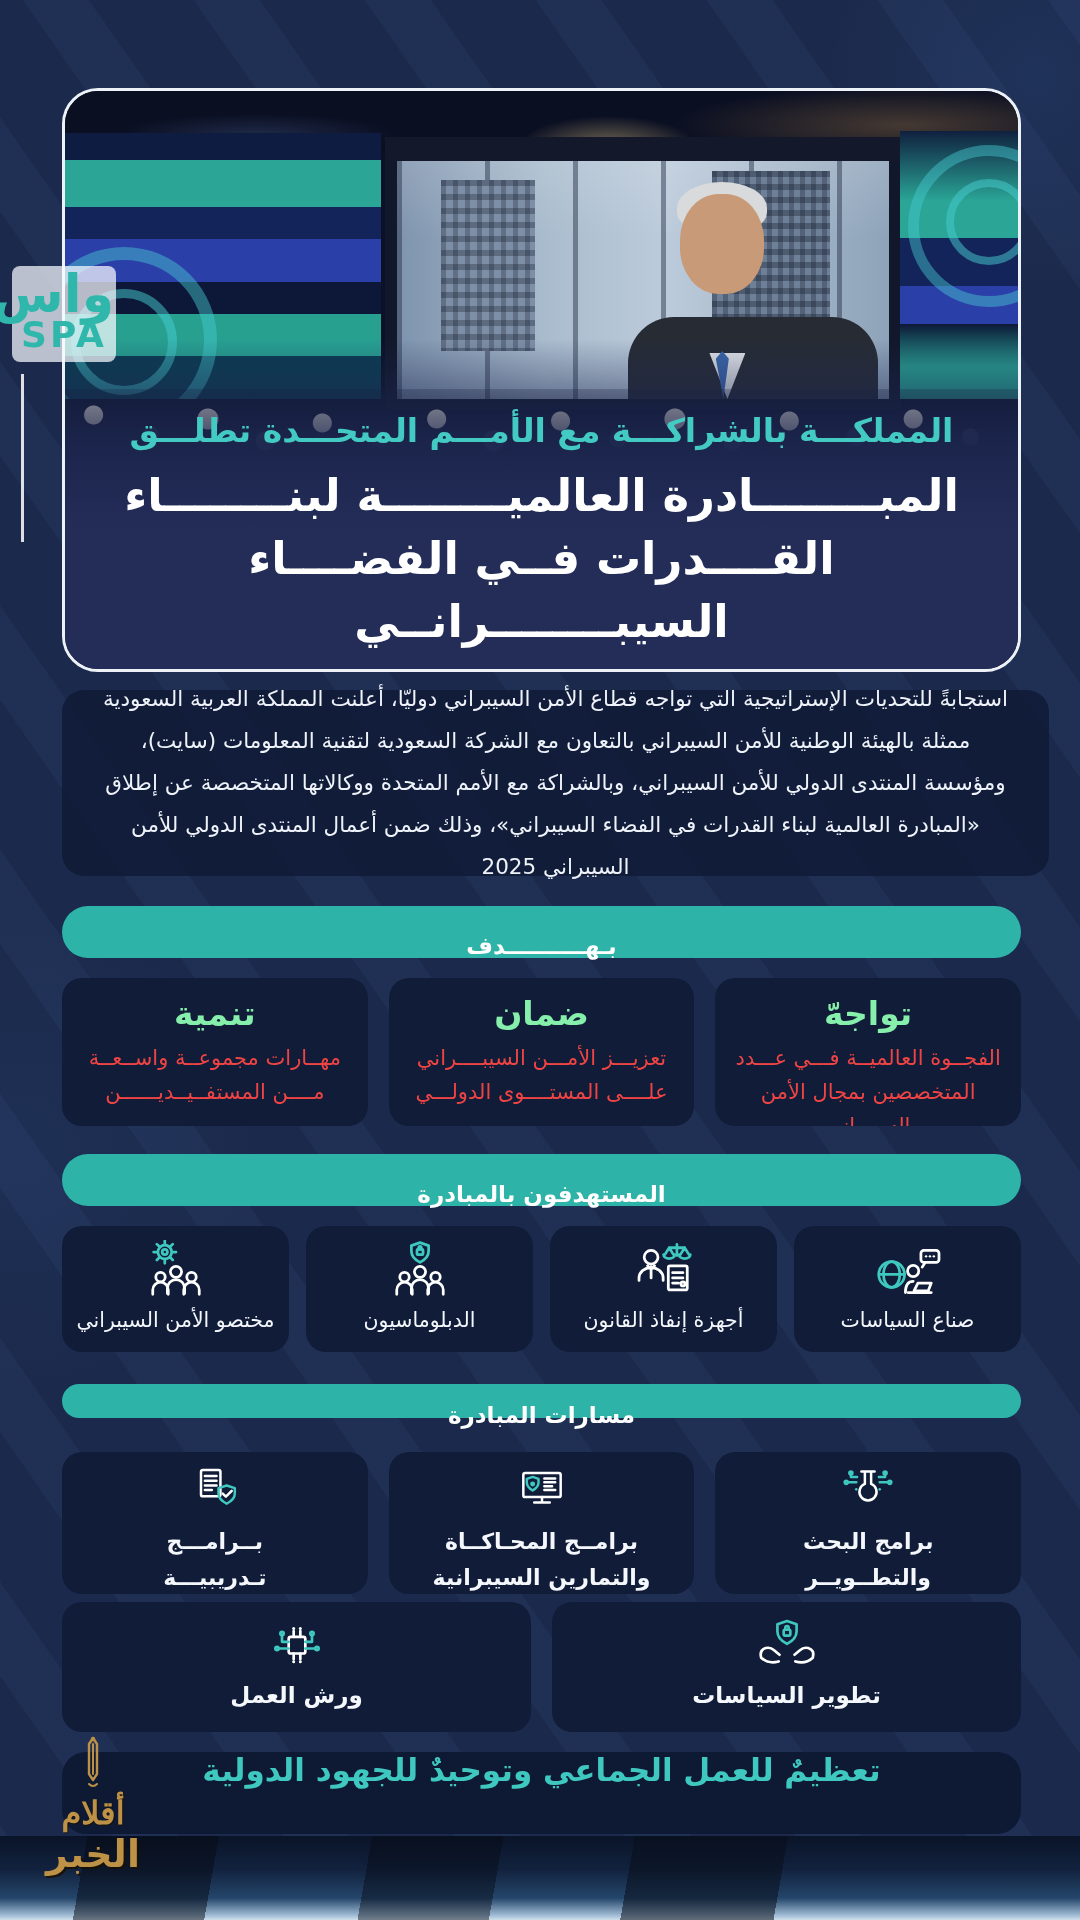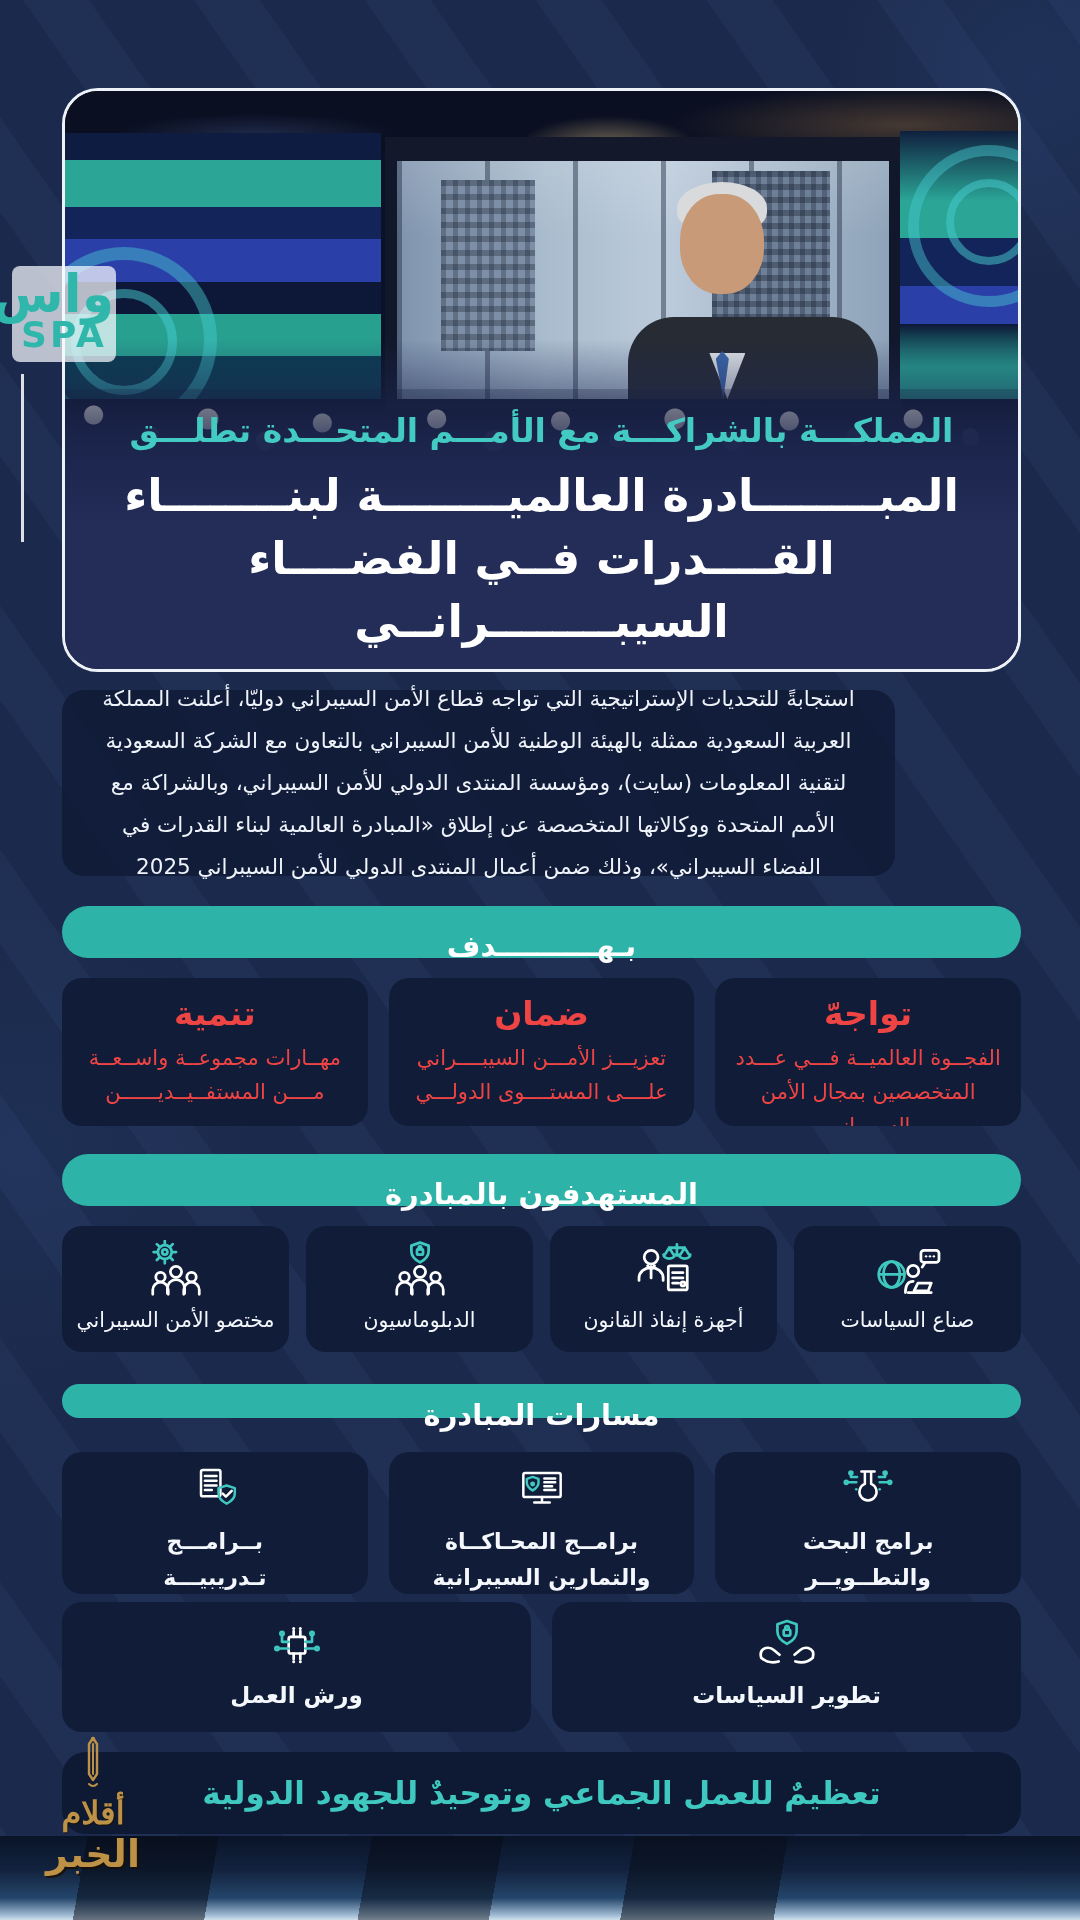--- a/index.html
+++ b/index.html
@@ -82,42 +82,42 @@
         background:rgba(248,251,255,.72);border-radius:8px;color:#2fb7ac;z-index:5;}
   .spa-ar{font-size:52px;font-weight:bold;line-height:44px;}
   .spa-en{font-size:36px;font-weight:bold;line-height:38px;letter-spacing:3px;}
   .lanyard{position:absolute;left:21px;top:374px;width:3px;height:168px;background:rgba(255,255,255,.85);z-index:4;}
   .news-mark{position:absolute;left:26px;top:1736px;width:134px;text-align:center;z-index:6;color:#bd9146;}
   .news-pen{display:block;margin:0 auto 2px;}
   .news-l1{font-size:32px;font-weight:bold;text-shadow:1px 1px 0 rgba(25,17,5,.8);font-family:Liberation Serif, serif;}
   .news-l2{font-size:38px;font-weight:bold;letter-spacing:1px;text-shadow:2px 2px 0 rgba(25,17,5,.85);}
 
   
-  .intro-panel{position:absolute;left:62px;top:690px;width:833px;height:186px;border-radius:22px;
+  .intro-panel{position:absolute;left:62px;top:690px;width:987px;height:186px;border-radius:22px;
         background:rgba(16,26,54,.82);display:flex;align-items:center;justify-content:center;box-sizing:border-box;
         padding:14px 38px;}
   .intro-panel p{margin:0;color:#eef2f9;font-size:21.5px;line-height:42px;text-align:center;}
   .banner{position:absolute;left:62px;width:959px;height:52px;border-radius:27px;background:#2db3a7;
         display:flex;align-items:center;justify-content:center;box-sizing:border-box;}
-  .banner span{color:#ffffff;font-size:29px;font-weight:bold;letter-spacing:.5px;margin-top:28px;}
+  .banner span{color:#ffffff;font-size:23px;font-weight:bold;letter-spacing:.5px;margin-top:28px;}
   .b-goal{top:906px;}  .b-targets{top:1154px;}  .b-tracks{top:1384px;height:34px;}
   .row{position:absolute;left:62px;width:959px;display:flex;}
   .r-goals{top:978px;height:148px;gap:21px;}
   .r-targets{top:1226px;height:126px;gap:17px;}
   .r-tracks1{top:1452px;height:142px;gap:21px;}
   .r-tracks2{top:1602px;height:130px;gap:21px;}
   .card{flex:1;background:#101c38;border-radius:20px;text-align:center;box-sizing:border-box;overflow:hidden;}
-  .goal-title{color:#ef4444;font-size:33px;font-weight:bold;margin:16px 0 8px;}
+  .goal-title{color:#86efac;font-size:33px;font-weight:bold;margin:16px 0 8px;}
   .goal-line{color:#ef4444;font-size:21px;line-height:34px;}
   .card .icon{display:block;margin:14px auto 2px;}
   .target-label{color:#f4f7fb;font-size:20.5px;margin-top:6px;}
   .track-line{color:#f4f7fb;font-size:22px;font-weight:bold;line-height:36px;}
   .track-label{color:#f4f7fb;font-size:23px;font-weight:bold;margin-top:6px;}
   .footer-banner{position:absolute;left:62px;top:1752px;width:959px;height:82px;border-radius:24px;
-        background:rgba(13,24,50,.92);display:flex;align-items:center;justify-content:center;}
+        background:rgba(13,24,50,.92);display:flex;align-items:flex-start;justify-content:center;}
   .footer-banner span{color:#3fc8bf;font-size:31px;font-weight:bold;}
   .bottom-photo{position:absolute;left:0;top:1836px;width:1080px;height:84px;
         background:
           linear-gradient(100deg, transparent 0 8%, rgba(6,10,20,.5) 8% 20%, transparent 20% 34%,
             rgba(6,10,20,.45) 34% 46%, transparent 46% 58%, rgba(8,14,26,.55) 58% 72%, transparent 72%),
           linear-gradient(180deg,#0a1428 0%, #12223e 40%, #24466b 74%, #9db9d2 94%, #cfe0ec 100%);}
 
   
   .ik{fill:none;stroke:#ffffff;stroke-width:3.2;stroke-linecap:round;stroke-linejoin:round;}
   .it{fill:none;stroke:#3fc8bf;stroke-width:3.2;stroke-linecap:round;stroke-linejoin:round;}

